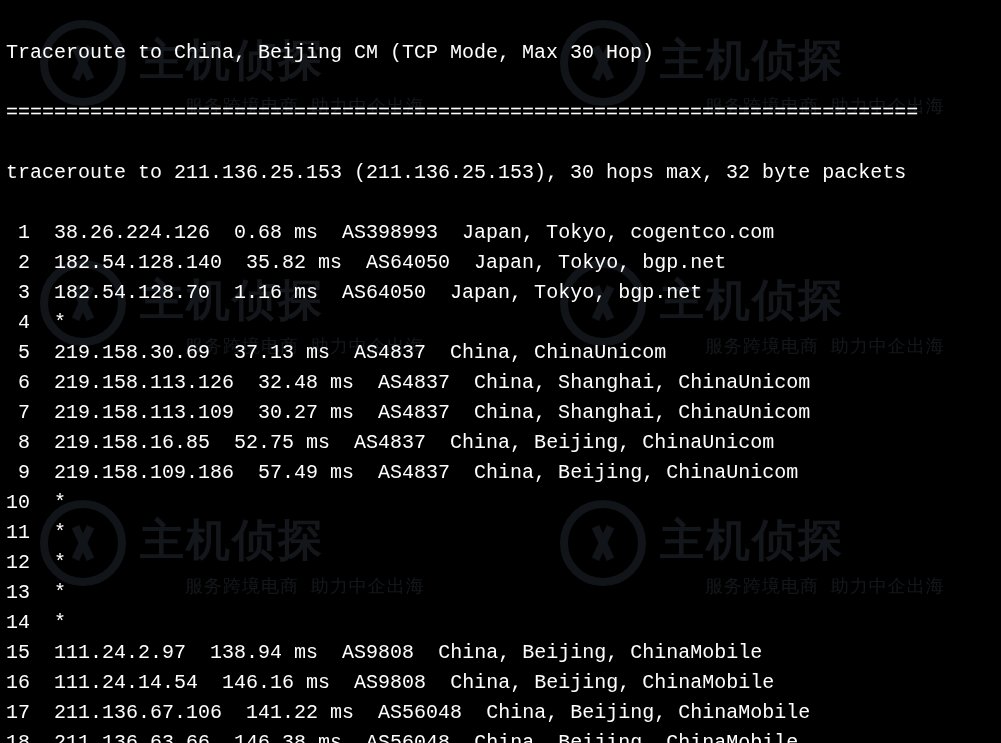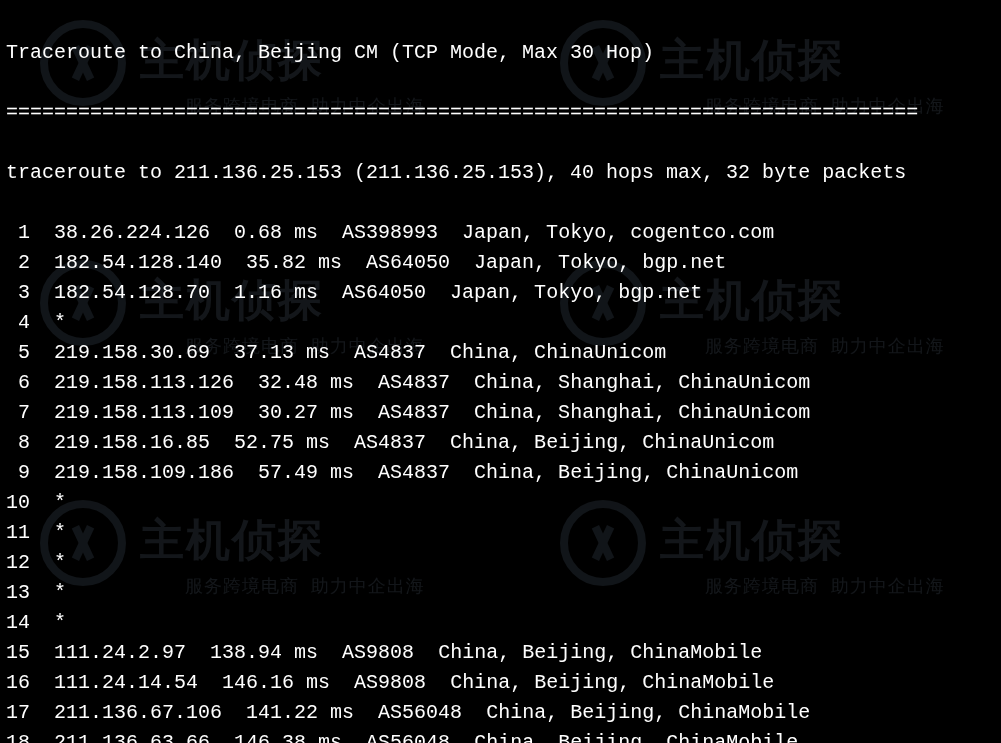--- a/index.html
+++ b/index.html
@@ -112,15 +112,15 @@
   <div class="wm" style="left:560px; top:500px;">
     <div class="logo"></div>
     <div class="big">主机侦探</div>
     <div class="sub">服务跨境电商 助力中企出海</div>
   </div>
 </div>
 
 <div class="terminal">
 <span class="row">Traceroute to China, Beijing CM (TCP Mode, Max 30 Hop)</span>
 <span class="row">============================================================================</span>
-<span class="row">traceroute to 211.136.25.153 (211.136.25.153), 40 hops max, 32 byte packets</span>
+<span class="row">traceroute to 211.136.25.153 (211.136.25.153), 30 hops max, 32 byte packets</span>
 <div id="hops-container"><span class="row"><span class="hopnum">1</span><span class="gap">  </span><span>38.26.224.126</span>  <span>0.68 ms</span>  <span>AS398993</span>  <span>Japan, Tokyo, cogentco.com</span></span><span class="row"><span class="hopnum">2</span><span class="gap">  </span><span>182.54.128.140</span>  <span>35.82 ms</span>  <span>AS64050</span>  <span>Japan, Tokyo, bgp.net</span></span><span class="row"><span class="hopnum">3</span><span class="gap">  </span><span>182.54.128.70</span>  <span>1.16 ms</span>  <span>AS64050</span>  <span>Japan, Tokyo, bgp.net</span></span><span class="row"><span class="hopnum">4</span><span class="gap">  </span><span>*</span></span><span class="row"><span class="hopnum">5</span><span class="gap">  </span><span>219.158.30.69</span>  <span>37.13 ms</span>  <span>AS4837</span>  <span>China, ChinaUnicom</span></span><span class="row"><span class="hopnum">6</span><span class="gap">  </span><span>219.158.113.126</span>  <span>32.48 ms</span>  <span>AS4837</span>  <span>China, Shanghai, ChinaUnicom</span></span><span class="row"><span class="hopnum">7</span><span class="gap">  </span><span>219.158.113.109</span>  <span>30.27 ms</span>  <span>AS4837</span>  <span>China, Shanghai, ChinaUnicom</span></span><span class="row"><span class="hopnum">8</span><span class="gap">  </span><span>219.158.16.85</span>  <span>52.75 ms</span>  <span>AS4837</span>  <span>China, Beijing, ChinaUnicom</span></span><span class="row"><span class="hopnum">9</span><span class="gap">  </span><span>219.158.109.186</span>  <span>57.49 ms</span>  <span>AS4837</span>  <span>China, Beijing, ChinaUnicom</span></span><span class="row"><span class="hopnum">10</span><span class="gap">  </span><span>*</span></span><span class="row"><span class="hopnum">11</span><span class="gap">  </span><span>*</span></span><span class="row"><span class="hopnum">12</span><span class="gap">  </span><span>*</span></span><span class="row"><span class="hopnum">13</span><span class="gap">  </span><span>*</span></span><span class="row"><span class="hopnum">14</span><span class="gap">  </span><span>*</span></span><span class="row"><span class="hopnum">15</span><span class="gap">  </span><span>111.24.2.97</span>  <span>138.94 ms</span>  <span>AS9808</span>  <span>China, Beijing, ChinaMobile</span></span><span class="row"><span class="hopnum">16</span><span class="gap">  </span><span>111.24.14.54</span>  <span>146.16 ms</span>  <span>AS9808</span>  <span>China, Beijing, ChinaMobile</span></span><span class="row"><span class="hopnum">17</span><span class="gap">  </span><span>211.136.67.106</span>  <span>141.22 ms</span>  <span>AS56048</span>  <span>China, Beijing, ChinaMobile</span></span><span class="row"><span class="hopnum">18</span><span class="gap">  </span><span>211.136.63.66</span>  <span>146.38 ms</span>  <span>AS56048</span>  <span>China, Beijing, ChinaMobile</span></span></div>
 </div>
 
 </body></html>

